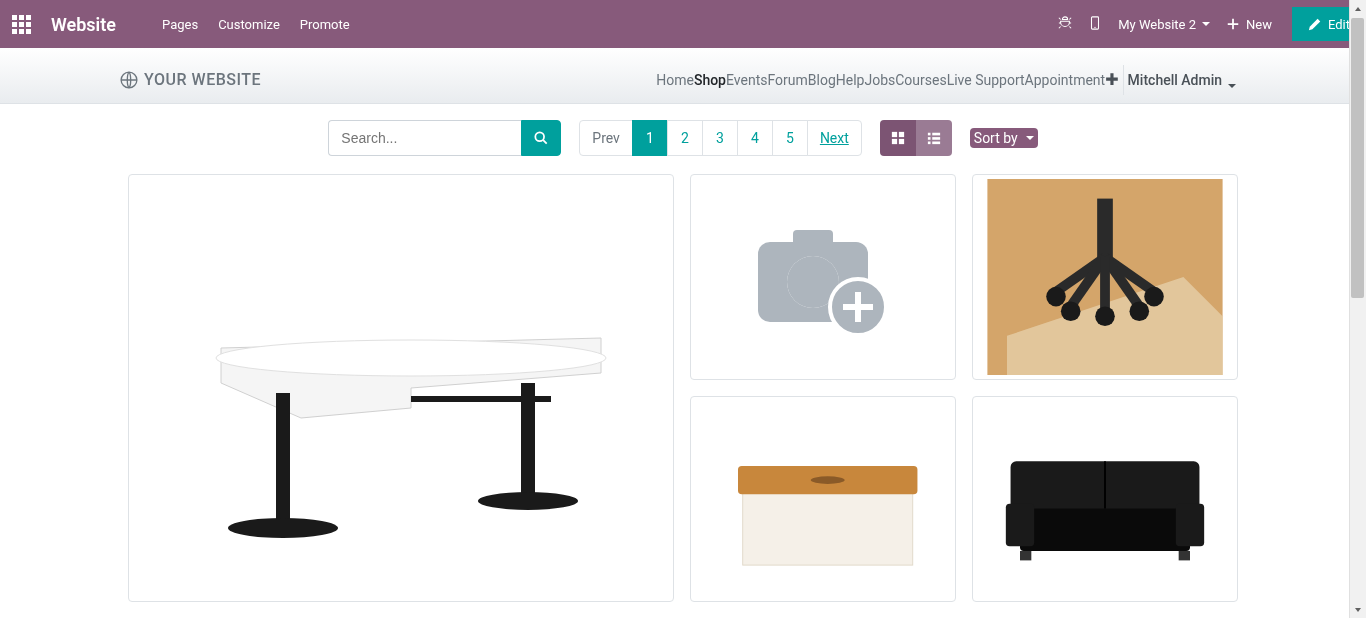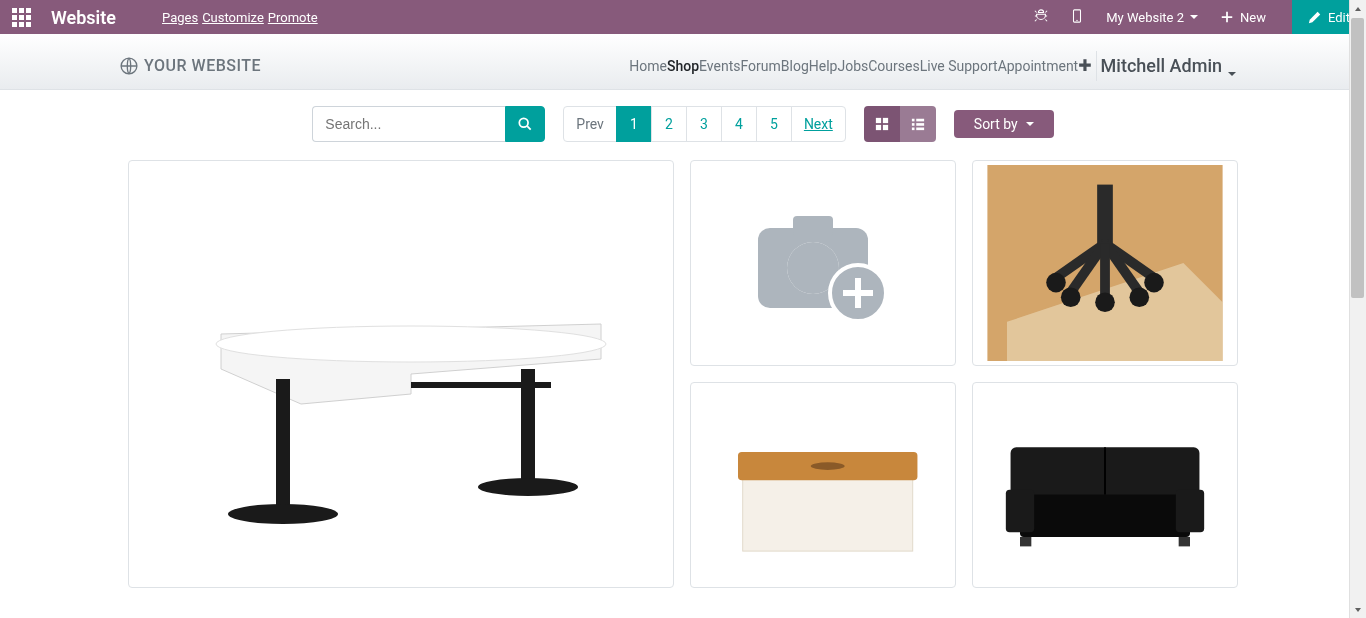--- a/index.html
+++ b/index.html
@@ -1,42 +1,42 @@
 <!DOCTYPE html>
 <html><head>
   <meta charset="utf-8">
   <style>
     * { margin: 0; padding: 0; box-sizing: border-box; }
     body { font-family: -apple-system, BlinkMacSystemFont, "Segoe UI", Roboto, sans-serif; font-size: 14px; color: #495057; background: #fff; }
     
     
-    .topbar { background: #875a7b; height: 34px; display: flex; align-items: center; padding: 0 12px; color: #fff; }
+    .topbar { background: #875a7b; height: 48px; display: flex; align-items: center; padding: 0 12px; color: #fff; }
     .topbar-left { display: flex; align-items: center; gap: 16px; }
     .apps-icon { display: grid; grid-template-columns: repeat(3, 5px); grid-template-rows: repeat(3, 5px); gap: 2px; cursor: pointer; }
     .apps-icon span { background: #fff; width: 5px; height: 5px; }
     .brand { font-size: 18px; font-weight: 600; margin-left: 4px; margin-right: 30px; }
-    .topbar-menu { display: flex; gap: 4px; text-decoration: underline; }
+    .topbar-menu { display: flex; gap: 20px; }
     .topbar-menu a { color: #fff; text-decoration: none; font-size: 13px; cursor: pointer; }
-    .topbar-right { margin-left: auto; display: flex; align-items: center; gap: 22px; }
+    .topbar-right { margin-left: auto; display: flex; align-items: center; gap: 16px; }
     .topbar-dropdown { display: flex; align-items: center; gap: 6px; cursor: pointer; font-size: 13px; }
     .caret-down { width: 0; height: 0; border-left: 4px solid transparent; border-right: 4px solid transparent; border-top: 4px solid #fff; }
     .btn-new { display: flex; align-items: center; gap: 6px; cursor: pointer; font-size: 13px; }
     .btn-edit { background: #00a09d; padding: 8px 16px; margin: -8px -12px -8px 4px; display: flex; align-items: center; gap: 6px; cursor: pointer; font-size: 13px; height: 34px; }
     .icon-svg { width: 14px; height: 14px; fill: #fff; }
     
     
     .navbar { background: #f8f9fa; border-bottom: 1px solid #dee2e6; height: 56px; display: flex; align-items: center; padding: 8px 130px 0 120px; }
     .logo { display: flex; align-items: center; gap: 6px; color: #6c757d; font-weight: 500; font-size: 16px; letter-spacing: 0.5px; }
     .logo svg { width: 18px; height: 18px; fill: #6c757d; }
     .nav-links { margin-left: auto; display: flex; align-items: center; }
     .nav-links a { color: #6c757d; text-decoration: none; font-size: 14px; cursor: pointer; }
     .nav-links a.active { color: #212529; font-weight: 500; }
     .nav-plus { font-size: 16px; color: #495057; cursor: pointer; }
     .nav-divider { width: 1px; height: 30px; background: #dee2e6; margin: 0 4px; }
-    .nav-user { display: flex; align-items: flex-end; gap: 6px; color: #495057; font-weight: 500; cursor: pointer; font-size: 18px; }
+    .nav-user { display: flex; align-items: flex-end; gap: 6px; color: #495057; font-weight: 500; cursor: pointer; font-size: 14px; }
     .caret-down-dark { width: 0; height: 0; border-left: 4px solid transparent; border-right: 4px solid transparent; border-top: 4px solid #495057; }
     
     
     .toolbar { display: flex; align-items: center; justify-content: center; gap: 18px; padding: 16px 0 12px; }
     .search-group { display: flex; }
     .search-input { width: 193px; height: 36px; border: 1px solid #ced4da; border-right: none; border-radius: 4px 0 0 4px; padding: 0 12px; font-size: 14px; outline: none; }
     .search-btn { width: 40px; height: 36px; background: #00a09d; border: 1px solid #00a09d; border-radius: 0 4px 4px 0; display: flex; align-items: center; justify-content: center; cursor: pointer; }
     .search-btn svg { width: 14px; height: 14px; fill: #fff; }
     
     .pagination { display: flex; }
@@ -45,21 +45,21 @@
     .page-item:last-child { border-radius: 0 4px 4px 0; text-decoration: underline; }
     .page-item.active { background: #00a09d; border-color: #00a09d; color: #fff; }
     .page-item.disabled { color: #6c757d; cursor: default; }
     
     .view-toggle { display: flex; border-radius: 4px; overflow: hidden; }
     .view-btn { width: 36px; height: 36px; display: flex; align-items: center; justify-content: center; cursor: pointer; }
     .view-btn.active { background: #7c5473; }
     .view-btn.inactive { background: #9a7b94; }
     .view-btn svg { width: 14px; height: 14px; fill: #fff; }
     
-    .sort-btn { height: 28px; padding: 0 20px; background: #875a7b; color: #fff; border-radius: 4px; display: flex; align-items: center; gap: 8px; cursor: pointer; font-size: 14px; }
+    .sort-btn { height: 20px; padding: 0 4px; background: #875a7b; color: #fff; border-radius: 4px; display: flex; align-items: center; gap: 8px; cursor: pointer; font-size: 14px; }
     
     
     .products { display: grid; grid-template-columns: 546px 266px 266px; gap: 16px; padding: 0 120px 20px; margin-top: 6px; justify-content: center; }
     .product-large { grid-row: span 2; border: 1px solid #dee2e6; border-radius: 4px; background: #fff; display: flex; align-items: center; justify-content: center; padding: 20px; cursor: pointer; }
     .product-card { border: 1px solid #dee2e6; border-radius: 4px; background: #fff; padding: 4px; cursor: pointer; }
     .product-image { height: 196px; display: flex; align-items: center; justify-content: center; }
     .product-title { text-align: center; color: #00a09d; font-size: 14px; margin-top: 10px; font-weight: 500; }
     .product-price { text-align: center; color: #495057; font-size: 14px; margin-top: 6px; margin-bottom: 10px; }
     
     .placeholder-cam { width: 170px; height: 130px; position: relative; }

